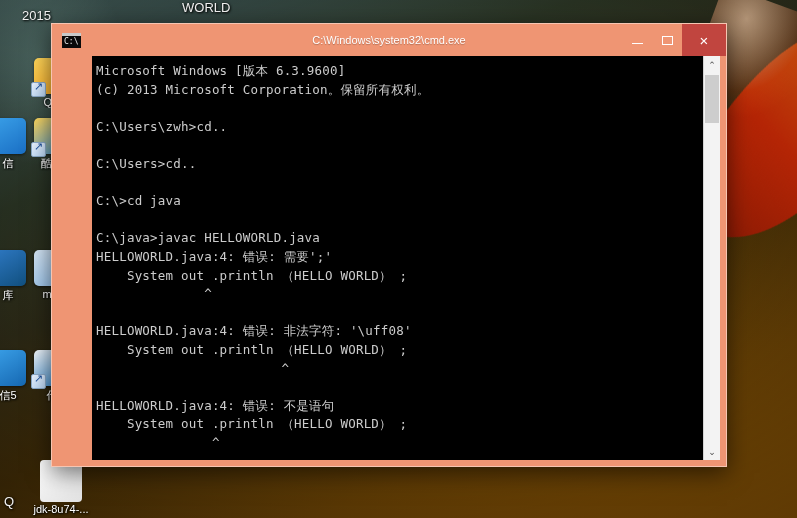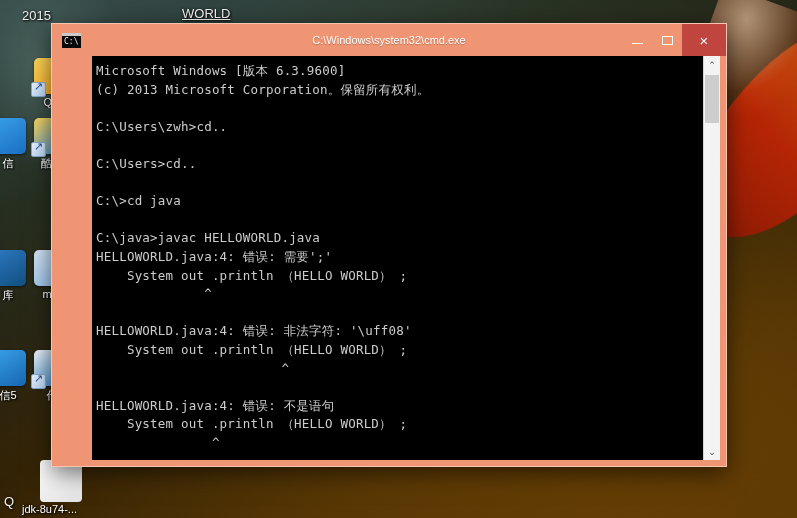--- a/index.html
+++ b/index.html
@@ -139,36 +139,36 @@
     background:#f3f3f3; color:#4d4d4d; font-size:9px;
   }
   #sb-track { flex:1 1 auto; position:relative; background:#f3f3f3; }
   #sb-thumb {
     position:absolute; left:1px; right:1px; top:2px;
     height:48px; background:#cdcdcd;
   }
 
   
   #bottom-icons { position:absolute; left:0; top:460px; width:250px; height:58px; }
-  .bi { position:absolute; width:78px; text-align:left; }
+  .bi { position:absolute; width:78px; text-align:center; }
   .bi .g { width:42px; height:42px; margin:0 auto; position:relative; border-radius:4px; }
   .bi .c { font-size:11px; color:#fff; text-shadow:1px 1px 2px #000,0 0 3px #000; margin-top:1px; white-space:nowrap; }
 </style>
 </head>
 <body>
 
 <div id="desktop">
   <div id="petal-big"></div>
   <div id="petal-glow"></div>
   <div id="vign"></div>
 </div>
 
 <div id="desktop-labels">
     <div class="dk-label" style="left: 22px; top: 8px;">2015</div>
-    <div class="dk-label" style="left: 182px; top: 6px; text-decoration: underline;">WORLD</div>
+    <div class="dk-label" style="left: 182px; top: 0px;">WORLD</div>
   </div>
 <div id="desktop-icons">
     <div class="dk-icon" style="left: 28px; top: 58px;">
       <div class="glyph" style="background: linear-gradient(150deg, rgb(255, 214, 90), rgb(245, 166, 35));">
         <div class="ov"></div>
       </div>
       <div class="cap">QQ</div>
     </div>
     <div class="dk-icon" style="left: -16px; top: 118px;">
       <div class="glyph" style="background: linear-gradient(150deg, rgb(58, 160, 232), rgb(26, 111, 196));"></div>

